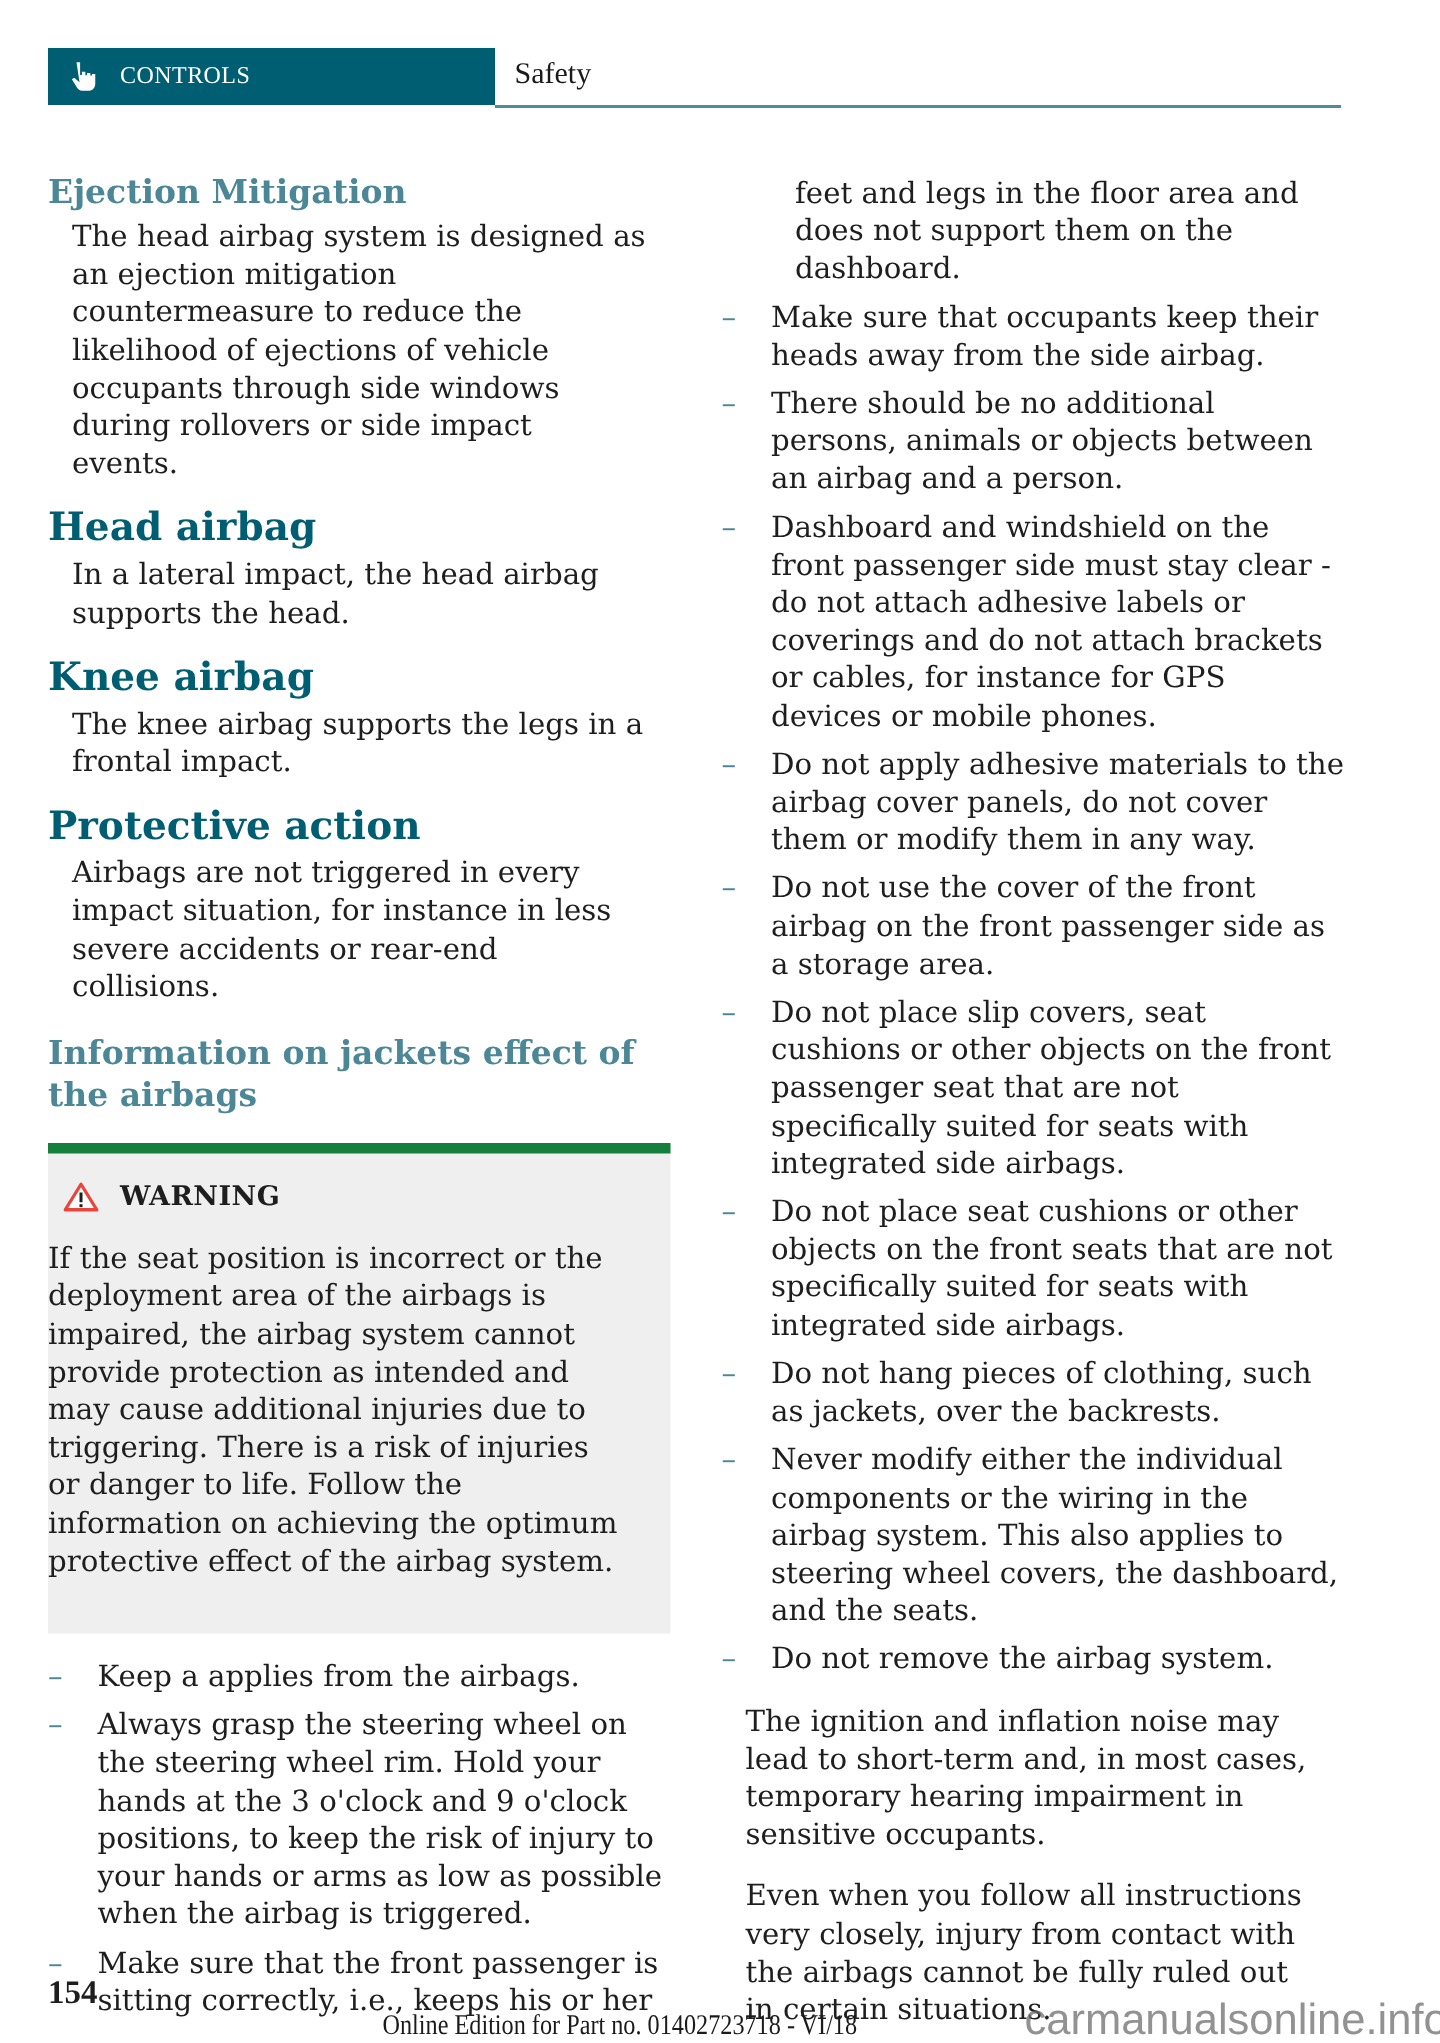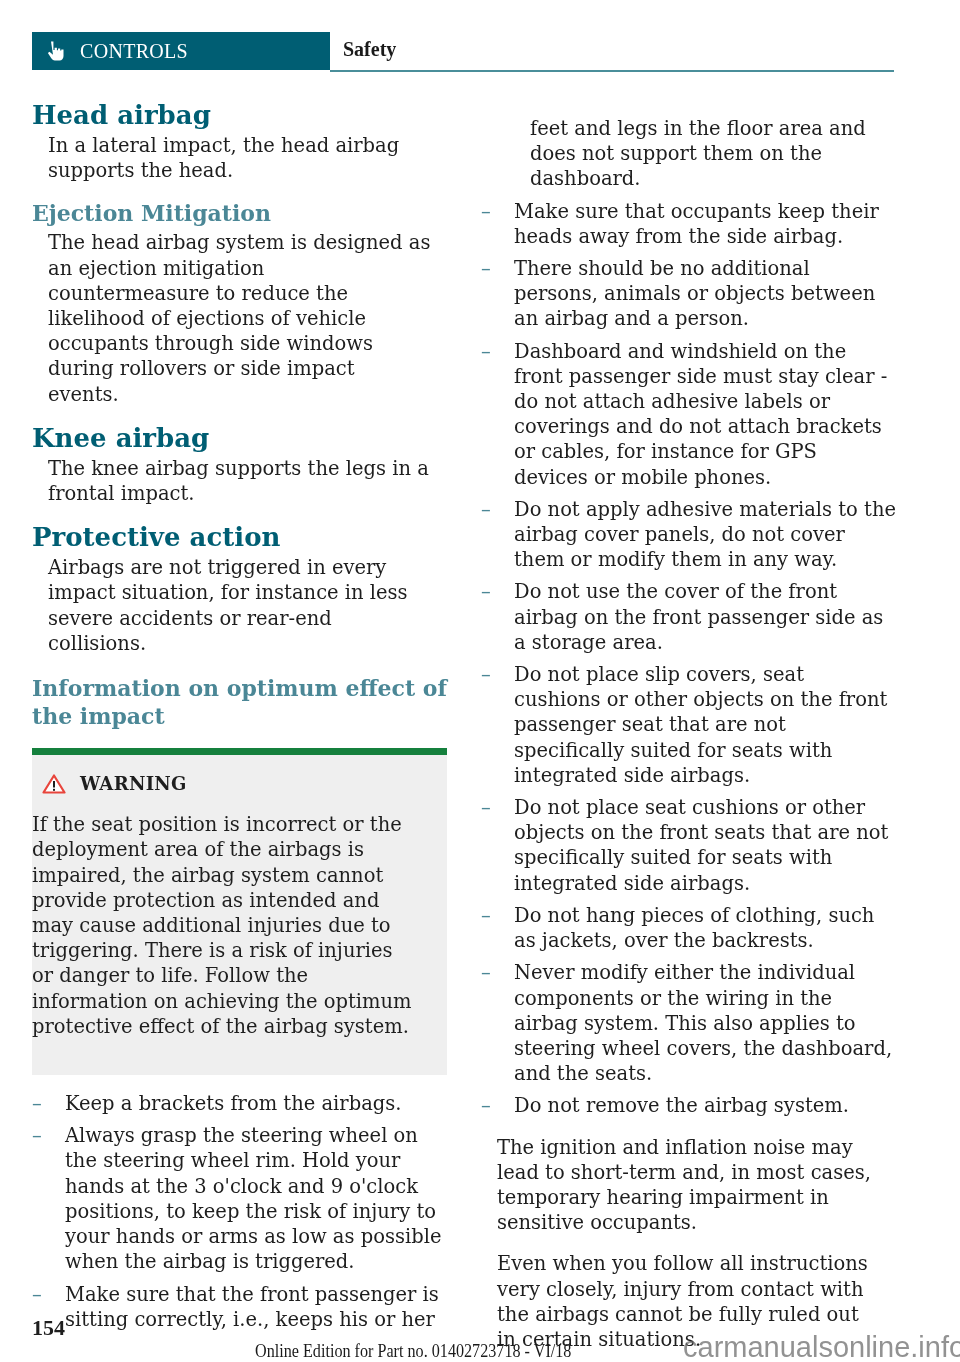--- a/index.html
+++ b/index.html
@@ -8,26 +8,26 @@
     font-family: "DejaVu Serif", "Liberation Serif", serif; color: #1e1e1e;
     overflow: hidden;
   }
   .header { position: absolute; left: 32px; top: 32px; width: 862px; height: 40px; }
   .header .band {
     position: absolute; left: 0; top: 0; width: 298px; height: 38px; background: #005e73;
     display: flex; align-items: center;
   }
   .header .band .hand { width: 22px; height: 22px; margin-left: 12px; display: inline-block; }
   .header .band .controls {
-    color: #ffffff; font-family: "Liberation Serif", serif; font-size: 20px;
+    color: #ffffff; font-family: "Liberation Serif", serif; font-size: 16px;
     margin-left: 14px; letter-spacing: 0.3px;
   }
   .header .section {
     position: absolute; left: 311px; top: 6px; font-family: "Liberation Serif", serif;
-    font-weight: bold; font-size: 20px; color: #1a1a1a;
+    font-weight: normal; font-size: 20px; color: #1a1a1a;
   }
   .header .rule { position: absolute; left: 298px; top: 38px; width: 564px; height: 2px; background: #4a8e9a; }
 
   .col { position: absolute; top: 100px; font-size: 19.5px; line-height: 25.2px; }
   .col-left { left: 32px; width: 415px; }
   .col-right { left: 481px; width: 415px; }
 
   h2.h-main { color: #005e73; font-size: 26px; font-weight: bold; margin: 0; line-height: 30px; }
   h3.h-sub { color: #4b8796; font-size: 22px; font-weight: bold; margin: 0; line-height: 28px; }
   p { margin: 16px; }
@@ -59,54 +59,54 @@
     <svg class="hand" viewBox="0 0 22 22">
       <path d="M7 1.5 h2.4 v8.5 h1.2 v-2.2 h2.3 v2.4 h1.1 v-1.6 h2.2 v1.8 h1.1 v-1 h2.2 v6.5 c0 2.5 -1.6 4.6 -4 4.6 h-4.6 c-1.8 0 -2.8 -1 -3.6 -2.2 l-3.4 -5.4 l1.6 -1.1 l3.5 3 z" fill="#ffffff"></path>
     </svg>
     <span class="controls">CONTROLS</span>
   </div>
   <span class="section">Safety</span>
   <div class="rule"></div>
 </div>
 
 <div class="col col-left">
+  <div class="block" style="margin-top:14px;">
+    <h3 class="h-sub">Ejection Mitigation</h3>
+    <p>The head airbag system is designed as an ejection mitigation countermeasure to reduce the likelihood of ejections of vehicle occupants through side windows during rollovers or side impact events.</p>
+  </div>
   <div class="block">
     <h2 class="h-main">Head airbag</h2>
     <p>In a lateral impact, the head airbag supports the head.</p>
-  </div>
-  <div class="block" style="margin-top:14px;">
-    <h3 class="h-sub">Ejection Mitigation</h3>
-    <p>The head airbag system is designed as an ejection mitigation countermeasure to reduce the likelihood of ejections of vehicle occupants through side windows during rollovers or side impact events.</p>
   </div>
   <div class="block" style="margin-top:16px;">
     <h2 class="h-main">Knee airbag</h2>
     <p>The knee airbag supports the legs in a frontal impact.</p>
   </div>
   <div class="block" style="margin-top:16px;">
     <h2 class="h-main">Protective action</h2>
     <p>Airbags are not triggered in every impact situation, for instance in less severe accidents or rear-end collisions.</p>
   </div>
   <div style="margin-top:18px;">
-    <h3 class="h-sub">Information on optimum effect of the impact</h3>
+    <h3 class="h-sub">Information on jackets effect of the airbags</h3>
   </div>
 
   <div class="warning">
     <div class="wtitle">
       <svg viewBox="0 0 24 20">
         <path d="M12 1.5 L22.5 18.5 H1.5 Z" fill="#ffffff" stroke="#e8453c" stroke-width="2.2" stroke-linejoin="round"></path>
         <rect x="11" y="7" width="2" height="6.5" fill="#1e1e1e"></rect>
         <rect x="11" y="14.8" width="2" height="2" fill="#1e1e1e"></rect>
       </svg>
       <span>WARNING</span>
     </div>
     <p class="wbody">If the seat position is incorrect or the deployment area of the airbags is impaired, the airbag system cannot provide protection as intended and may cause additional injuries due to triggering. There is a risk of injuries or danger to life. Follow the information on achieving the optimum protective effect of the airbag system.</p>
   </div>
 
   <ul class="dash" style="margin-top:16px;">
-    <li><span class="dash-mark">–</span><span>Keep a brackets from the airbags.</span></li>
+    <li><span class="dash-mark">–</span><span>Keep a applies from the airbags.</span></li>
     <li><span class="dash-mark">–</span><span>Always grasp the steering wheel on the steering wheel rim. Hold your hands at the 3 o'clock and 9 o'clock positions, to keep the risk of injury to your hands or arms as low as possible when the airbag is triggered.</span></li>
     <li><span class="dash-mark">–</span><span>Make sure that the front passenger is sitting correctly, i.e., keeps his or her</span></li>
   </ul>
 </div>
 
 <div class="col col-right">
   <p class="cont">feet and legs in the floor area and does not support them on the dashboard.</p>
   <ul class="dash">
     <li><span class="dash-mark">–</span><span>Make sure that occupants keep their heads away from the side airbag.</span></li>
     <li><span class="dash-mark">–</span><span>There should be no additional persons, animals or objects between an airbag and a person.</span></li>

